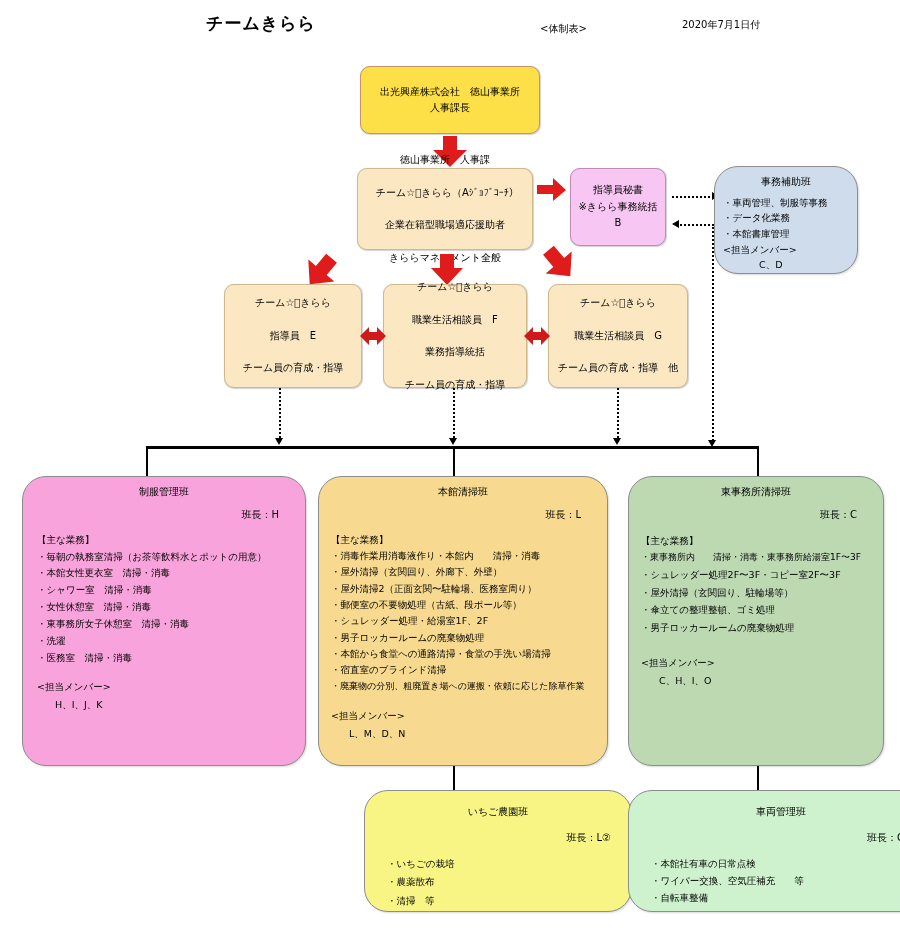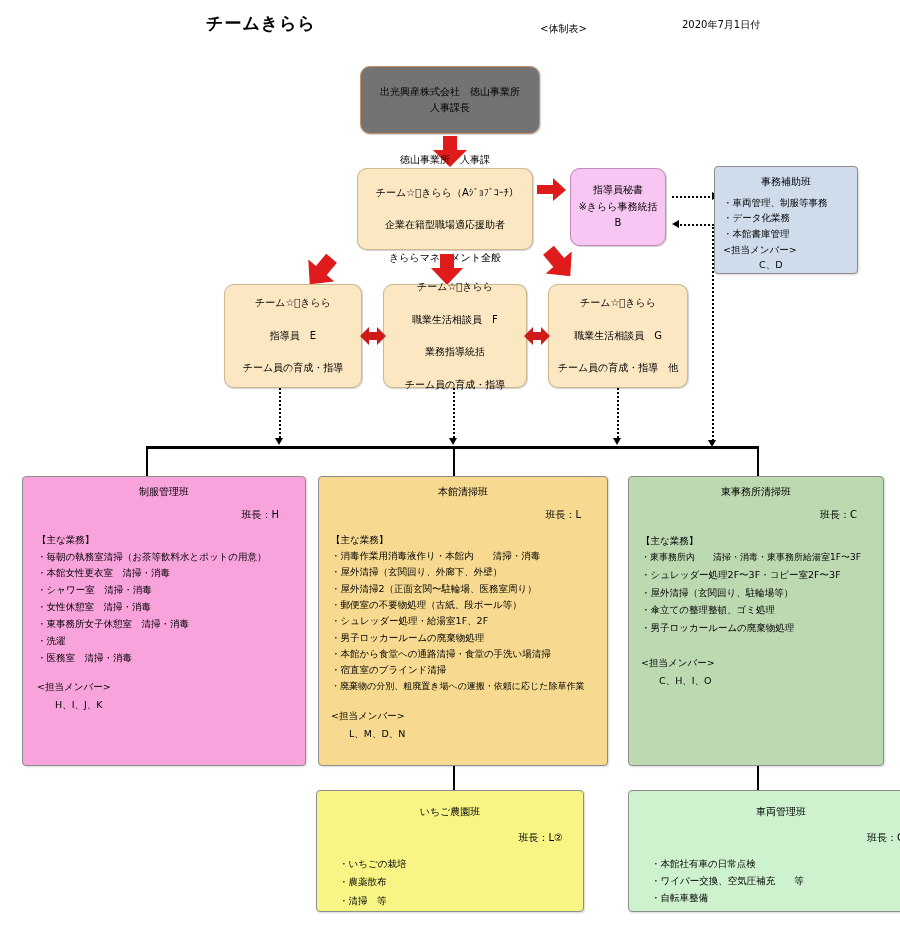--- a/index.html
+++ b/index.html
@@ -21,33 +21,33 @@
   
   .node{
     border:1px solid #9a9a9a;border-radius:10px;
     display:flex;flex-direction:column;align-items:center;justify-content:center;
     font-size:10px;line-height:1.65;text-align:center;
     box-shadow:0.5px 0.5px 1px rgba(0,0,0,0.18);
   }
   .node .ln{white-space:nowrap;}
 
   
-  .fill-orange{background:#737373;border-color:#c9936a;}
+  .fill-orange{background:#fde047;border-color:#c9936a;}
   .fill-cream {background:#fbe8c3;border-color:#cdb98d;gap:16px;}
   .fill-pinkbx{background:#f8c6f2;border-color:#c08ab9;}
   .fill-blue  {background:#cfdcec;border-color:#9fb2c9;}
   .fill-magenta{background:#f9a3dc;border-color:#cf7bb2;}
   .fill-gold  {background:#f7da8f;border-color:#c9ae6b;}
   .fill-green {background:#bcd9b2;border-color:#90b387;}
-  .fill-yellow{background:#f8f585;border-color:#c9c765;}
+  .fill-yellow{background:#f8f585;border-color:#c9c765;margin-left:48px;}
   .fill-mint  {background:#cdf2cd;border-color:#9ec79e;}
 
   
   .panel{
-    border:1px solid #8d8d8d;border-radius:4px;position:absolute;box-sizing:border-box;
+    border:1px solid #8d8d8d;border-radius:24px;position:absolute;box-sizing:border-box;
     font-size:9.5px;line-height:1.78;
     box-shadow:1px 1px 2px rgba(0,0,0,0.15);
   }
   .panel .p-title{text-align:center;font-size:10px;margin-top:6px;}
   .panel .p-leader{text-align:right;font-size:10px;padding-right:26px;margin-top:5px;}
   .panel .p-body{padding:8px 0 0 14px;}
   .panel .p-body .b{display:block;white-space:nowrap;}
   .panel .p-members-h{padding-left:14px;margin-top:12px;display:block;}
   .panel .p-members{padding-left:32px;display:block;margin-top:1px;}
 

